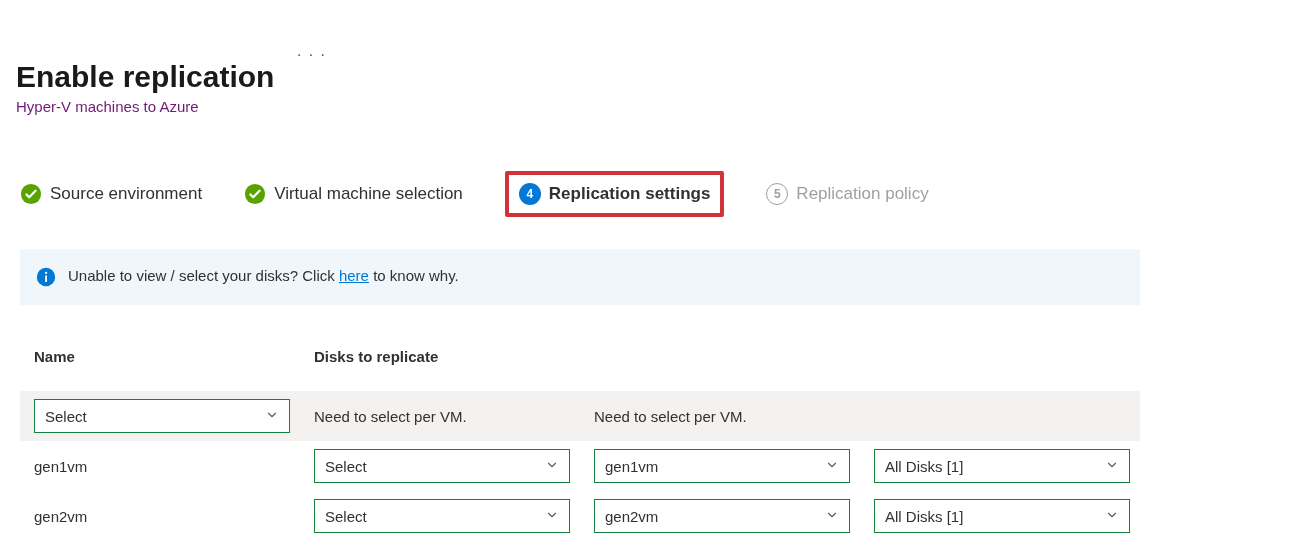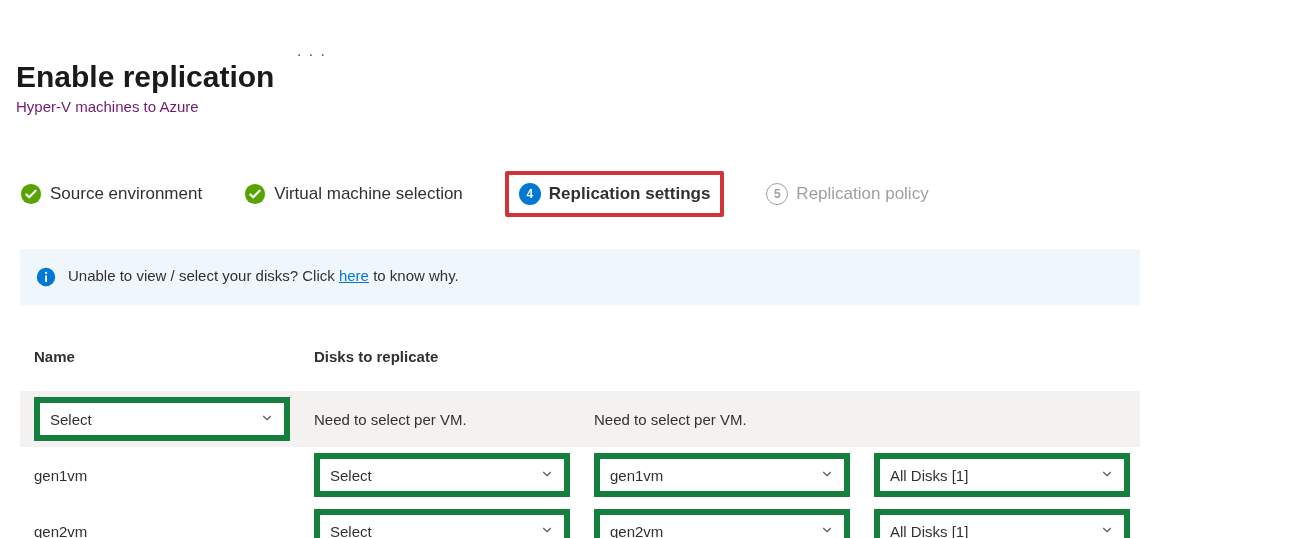--- a/index.html
+++ b/index.html
@@ -58,21 +58,21 @@
     .trow { display: grid; grid-template-columns: 280px 280px 280px 280px; align-items: center; min-height: 50px; }
     .thead { font-weight: 600; font-size: 16px; color: #323130; padding-bottom: 19px; }
     .thead .cell { padding-left: 14px; }
     .trow.defaults { background: #f3f2f1; }
     .cell { padding: 6px 14px; font-size: 15px; color: #323130; }
     .cell.text { color: #323130; }
 
     .select {
       width: 256px;
       height: 34px;
-      border: 6px solid #15803d;
+      border: 1px solid #15803d;
       background: #fff;
       display: flex;
       align-items: center;
       justify-content: space-between;
       padding: 16px 10px;
       font-size: 15px;
       color: #323130;
       cursor: pointer;
     }
     .select .chev { color: #605e5c; }

